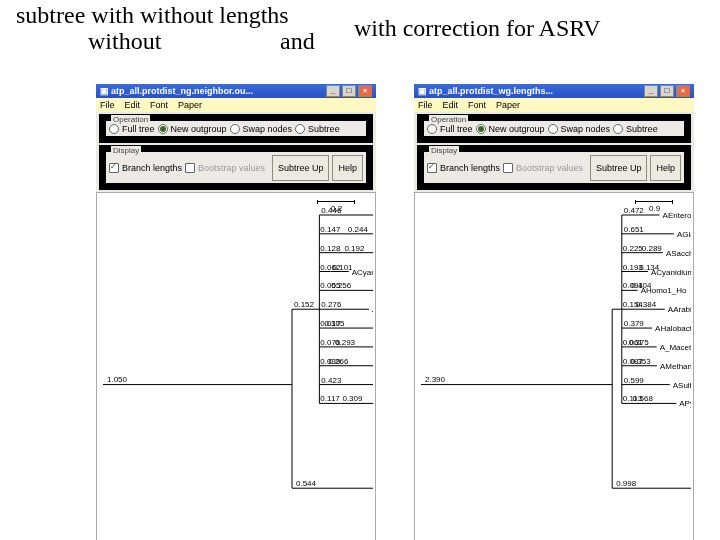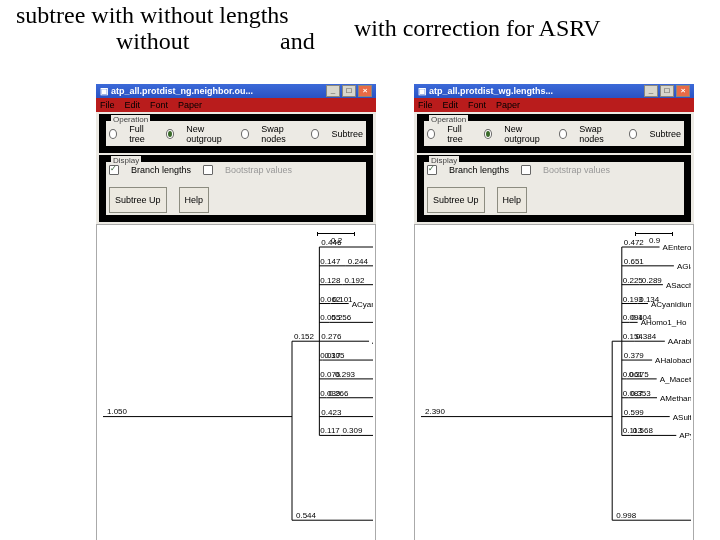--- a/index.html
+++ b/index.html
@@ -2,25 +2,25 @@
 <html><head>
 <meta charset="utf-8">
 <style>
   body{margin:0;font-family:"Times New Roman",serif;font-size:24px;background:#fff;width:720px;height:540px;position:relative}
   .hdr{position:absolute;color:#000;white-space:nowrap}
   .app{position:absolute;width:280px;font-family:Arial,sans-serif;font-size:9px;background:#eceae4}
   .tb{height:14px;background:linear-gradient(#3c6ad8,#2952c4);color:#fff;display:flex;align-items:center;padding:0 4px;font-weight:bold;font-size:9px}
   .tb .spacer{flex:1}
   .wbtn{width:12px;height:10px;background:#d8d6cc;margin-left:2px;display:flex;align-items:center;justify-content:center;color:#000;font-size:8px;line-height:1;border:1px solid #8a8880}
   .xbtn{background:#e86b46;color:#fff}
-  .menu{height:14px;display:flex;align-items:center;gap:10px;padding:0 4px;background:#b91c1c;font-size:9px}
+  .menu{height:14px;display:flex;align-items:center;gap:10px;padding:0 4px;background:#fef9c3;font-size:9px}
   .menu span{cursor:default}
   .grp{border:7px solid #000000;margin:2px 3px;padding:3px 3px 2px;position:relative;background:#eceae4}
   .grp .lg{position:absolute;top:-6px;left:5px;background:#eceae4;padding:0 2px;font-size:8px;color:#444}
-  .row{display:flex;align-items:center;gap:12px;font-size:9px}
+  .row{display:flex;align-items:center;gap:3px;font-size:9px}
   .radio,.chk{width:8px;height:8px;border:1px solid #666;background:#fff;display:inline-block;position:relative}
   .radio{border-radius:50%}
   .radio.on::after{content:"";position:absolute;inset:1px;border-radius:50%;background:#3a6a2a}
   .chk.on::after{content:"✓";position:absolute;top:-2px;left:0;font-size:8px;color:#2a5a2a}
   .chk{border-radius:1px}
   .btn{border:1px solid #8c8c80;background:#ece9e0;padding:7px 5px;font-size:9px;cursor:default}
   .disp .row{flex-wrap:wrap}
   .disabled{color:#999}
   .treebox{background:#fff;border:1px solid #aaa;height:386px;position:relative;overflow:hidden;margin:0 0 0 0}
   .tree{position:absolute;top:0;left:0;font:8px/1 Arial,sans-serif}
@@ -28,21 +28,21 @@
   .scale .bar{border-top:1px solid #000;width:38px;display:inline-block;position:relative}
   .scale .bar::before,.scale .bar::after{content:"";position:absolute;width:1px;height:4px;background:#000;top:-2px}
   .scale .bar::before{left:0}.scale .bar::after{right:0}
   text{font:8px Arial}
   line{stroke:#000;stroke-width:1}
 </style>
 </head>
 <body>
 
 <div class="hdr" style="top:2px;left:16px">subtree with without lengths</div>
-<div class="hdr" style="top:28px;left:116px">without</div>
+<div class="hdr" style="top:28px;left:88px">without</div>
 <div class="hdr" style="top:28px;left:280px">and</div>
 <div class="hdr" style="top:15px;left:354px">with correction for ASRV</div>
 
 <div class="app" style="top:84px;left:96px">
   <div class="tb">
     <span>▣</span>&nbsp;
     <span>atp_all.protdist_ng.neighbor.ou...</span>
     <span class="spacer"></span>
     <span class="wbtn">_</span>
     <span class="wbtn">□</span>

